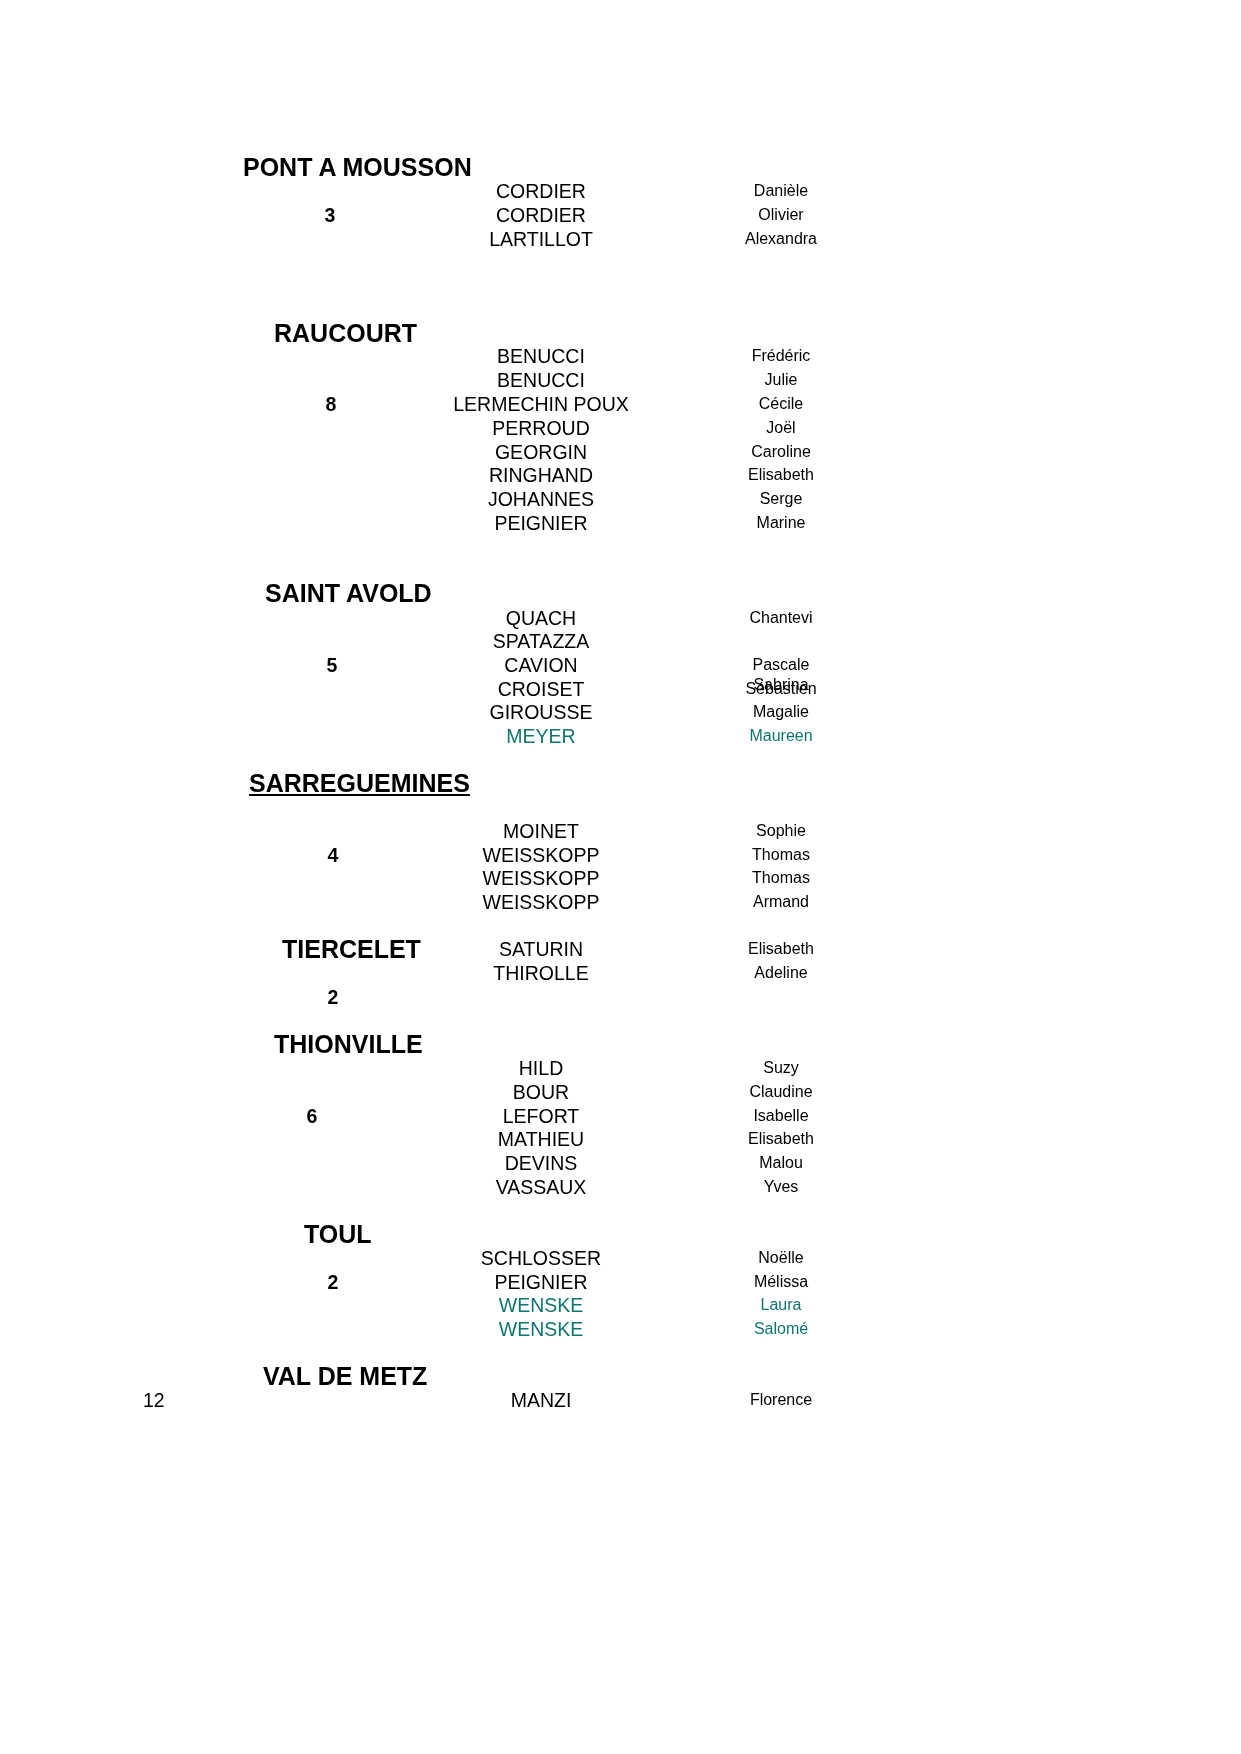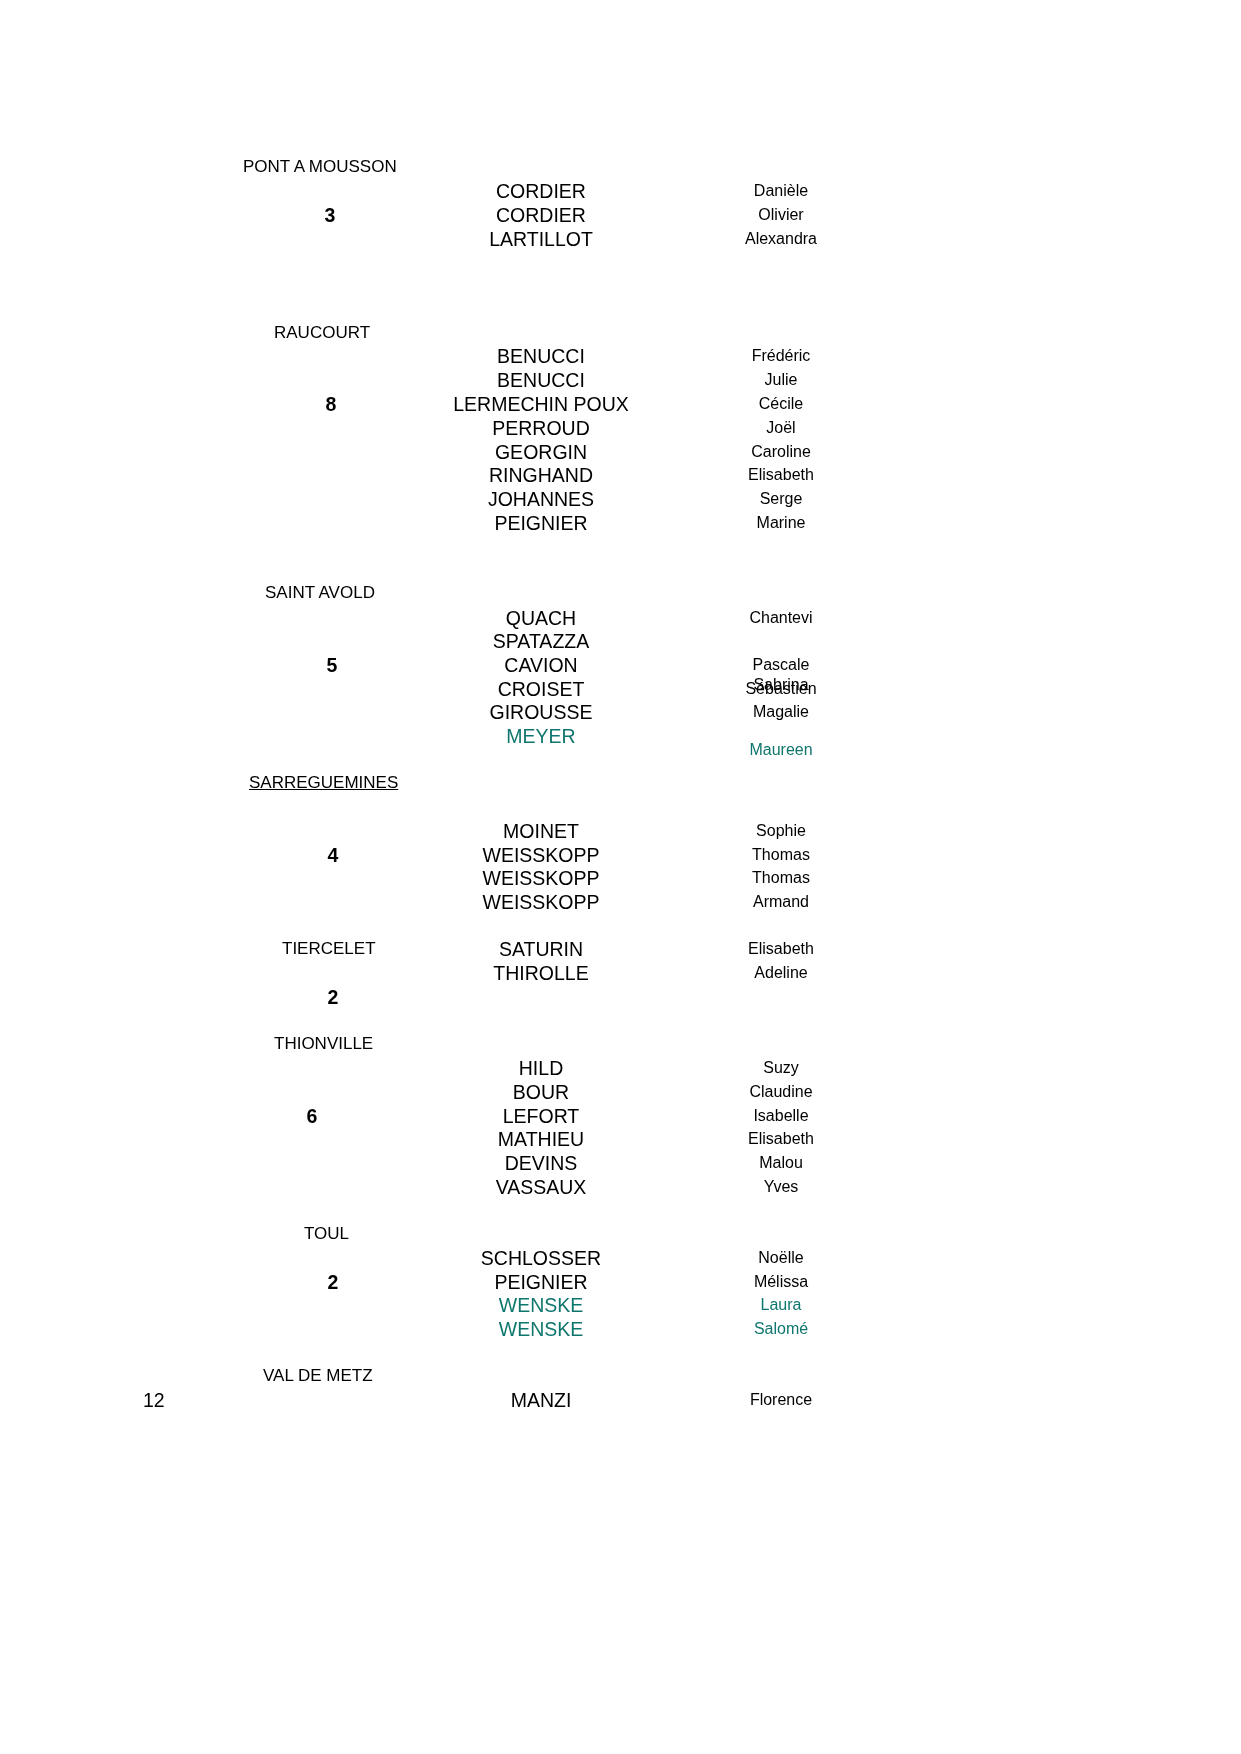--- a/index.html
+++ b/index.html
@@ -23,22 +23,22 @@
     left: 0;
     top: 0;
     width: 1241px;
   }
   
   .section {
     position: relative;
   }
   .heading {
     position: absolute;
-    font-weight: normal;
-    font-size: 17px;
+    font-weight: bold;
+    font-size: 25px;
     line-height: 24px;
     white-space: nowrap;
   }
   .heading.underline {
     text-decoration: underline;
   }
   .count {
     position: absolute;
     font-weight: bold;
     font-size: 19.5px;
@@ -116,21 +116,21 @@
         <div class="firstname" style="top: 606px;">Chantevi</div>
         <div class="lastname" style="top: 629px;">SPATAZZA</div>
         <div class="firstname" style="top: 629px; margin-top: 44px;">Sabrina</div>
         <div class="lastname" style="top: 653px;">CAVION</div>
         <div class="firstname" style="top: 653px;">Pascale</div>
         <div class="lastname" style="top: 677px;">CROISET</div>
         <div class="firstname" style="top: 677px;">Sébastien</div>
         <div class="lastname" style="top: 700px;">GIROUSSE</div>
         <div class="firstname" style="top: 700px;">Magalie</div>
         <div class="lastname red" style="top: 724px;">MEYER</div>
-        <div class="firstname red" style="top: 724px; margin-top: 14px;">Maureen</div>
+        <div class="firstname red" style="top: 724px;">Maureen</div>
       </div>
       <div class="section">
         <div class="heading underline" style="left: 249px; top: 771px;">SARREGUEMINES</div>
         <div class="count" style="left: 303px; top: 843px;">4</div>
         <div class="lastname" style="top: 819px;">MOINET</div>
         <div class="firstname" style="top: 819px;">Sophie</div>
         <div class="lastname" style="top: 843px;">WEISSKOPP</div>
         <div class="firstname" style="top: 843px;">Thomas</div>
         <div class="lastname" style="top: 866px;">WEISSKOPP</div>
         <div class="firstname" style="top: 866px;">Thomas</div>

